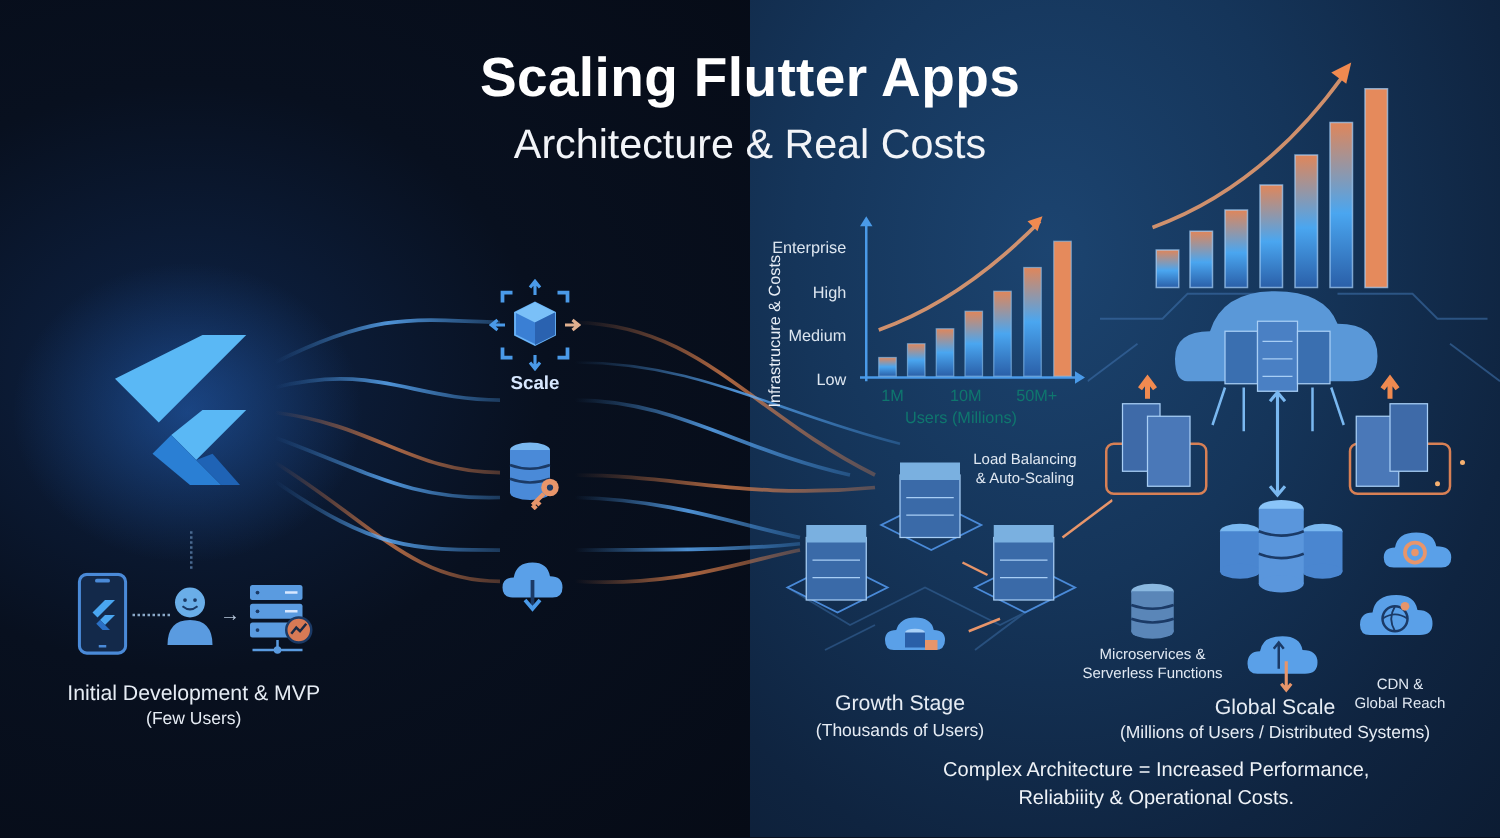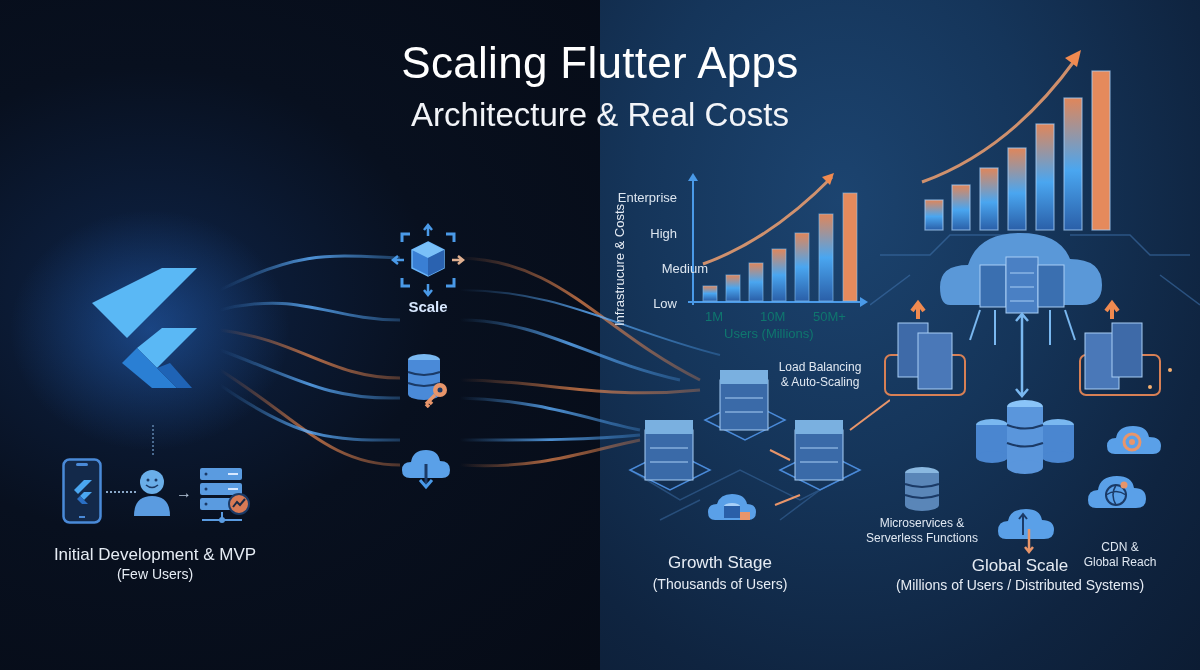--- a/index.html
+++ b/index.html
@@ -7,21 +7,21 @@
     width: 1200px; height: 670px; overflow: hidden; position: relative;
     font-family: "Liberation Sans", "DejaVu Sans", sans-serif;
     background: #070d1a; color: #fff;
   }
   .bg-left { position: absolute; left: 0; top: 0; width: 600px; height: 670px;
     background: radial-gradient(ellipse at 25% 45%, #0e2448 0%, #08101f 45%, #060b16 100%); }
   .bg-right { position: absolute; left: 600px; top: 0; width: 600px; height: 670px;
     background: radial-gradient(ellipse at 40% 30%, #1c4470 0%, #15355a 40%, #0f2440 75%, #0c1c33 100%); }
   .abs { position: absolute; }
   .title { position: absolute; left: 0; width: 1200px; text-align: center; top: 38px;
-    font-size: 44px; font-weight: normal; letter-spacing: 0.3px; color: #fff; }
+    font-size: 44px; font-weight: bold; letter-spacing: 0.3px; color: #fff; }
   .subtitle { position: absolute; left: 0; width: 1200px; text-align: center; top: 96px;
     font-size: 33px; color: #f2f4f8; }
   .label { position: absolute; text-align: center; color: #e6ecf4; }
   .lbl-small { font-size: 12px; color: #e0e8f2; line-height: 15px; }
   .stage-title { font-size: 17px; line-height: 21px; }
   .stage-sub { font-size: 14px; line-height: 18px; }
   .chart-tick { position: absolute; font-size: 13px; color: #dde6f0; text-align: right; width: 70px; }
   .chart-x { position: absolute; font-size: 13px; color: #0f766e; }
   .bloc-label { font-size: 15px; font-weight: bold; color: #d8e8ff; }
   .footer { position: absolute; left: 660px; width: 530px; top: 606px; text-align: center;
@@ -173,21 +173,21 @@
     <rect x="243" y="28" width="14" height="108" fill="#e58a5c"></rect>
   </g>
   <path d="M103 99 Q170 75 232 12" stroke="#f0a070" stroke-width="3" fill="none" opacity="0.85"></path>
   <path d="M222 12 L234 8 L230 20 Z" fill="#f08a50"></path>
 </svg>
 <div class="abs" style="left:612px;top:178px;width:16px;height:150px;transform-origin:0 0">
   <div style="transform:rotate(-90deg);transform-origin:left top;position:absolute;top:148px;left:0;white-space:nowrap;font-size:13px;color:#e6ecf4">Infrastrucure &amp; Costs</div>
 </div>
 <div class="chart-tick" style="left:607px;top:190px">Enterprise</div>
 <div class="chart-tick" style="left:607px;top:226px">High</div>
-<div class="chart-tick" style="left:638px;top:261px">Medium</div>
+<div class="chart-tick" style="left:607px;top:261px">Medium</div>
 <div class="chart-tick" style="left:607px;top:296px">Low</div>
 <div class="chart-x" style="left:705px;top:309px">1M</div>
 <div class="chart-x" style="left:760px;top:309px">10M</div>
 <div class="chart-x" style="left:813px;top:309px">50M+</div>
 <div class="chart-x" style="left:724px;top:326px;font-size:13px">Users (Millions)</div>
 
 <svg class="abs" style="left:880px;top:0" width="320" height="235" viewBox="0 0 320 235">
   <defs>
     <linearGradient id="barG2" x1="0" y1="1" x2="0" y2="0">
         <stop offset="0" stop-color="#2a5fa8"></stop>
@@ -332,13 +332,15 @@
     <div>Serverless Functions</div>
 </div>
 <div class="label lbl-small" style="left:1070px;top:540px;width:100px">
   <div>CDN &amp;</div>
     <div>Global Reach</div>
 </div>
 <div class="label stage-title" style="left:920px;top:555px;width:200px">Global Scale</div>
 <div class="label stage-sub" style="left:870px;top:576px;width:300px">(Millions of Users / Distributed Systems)</div>
 
 <div class="footer">
+  <div>Complex Architecture = Increased Performance,</div>
+  <div>Reliabiiity &amp; Operational Costs.</div>
 </div>
 
 </body></html>

